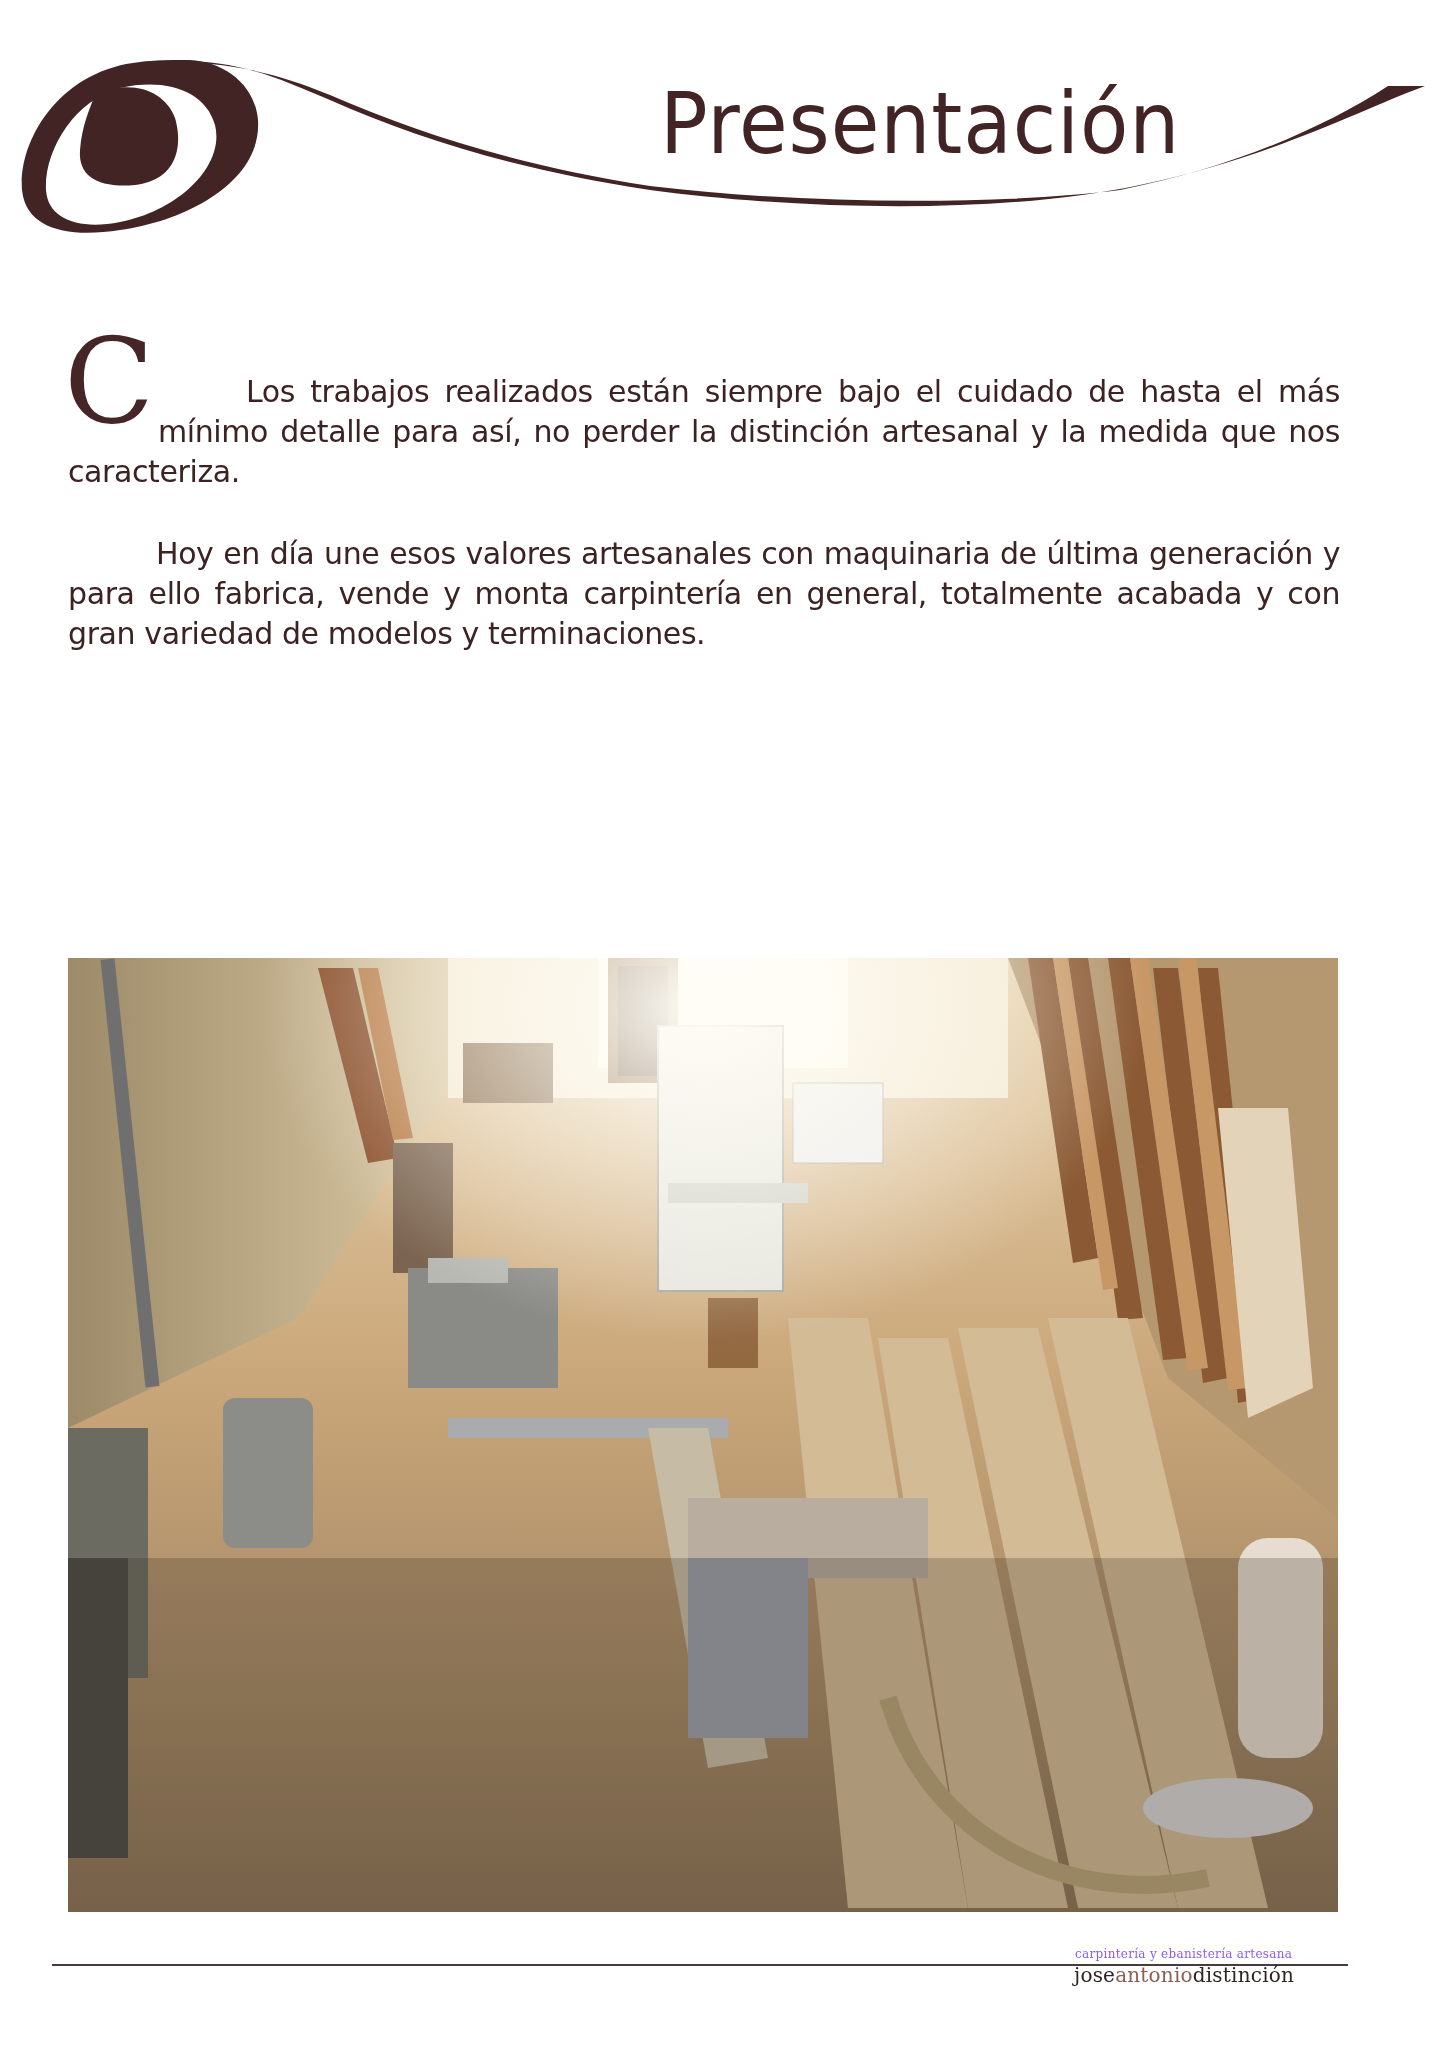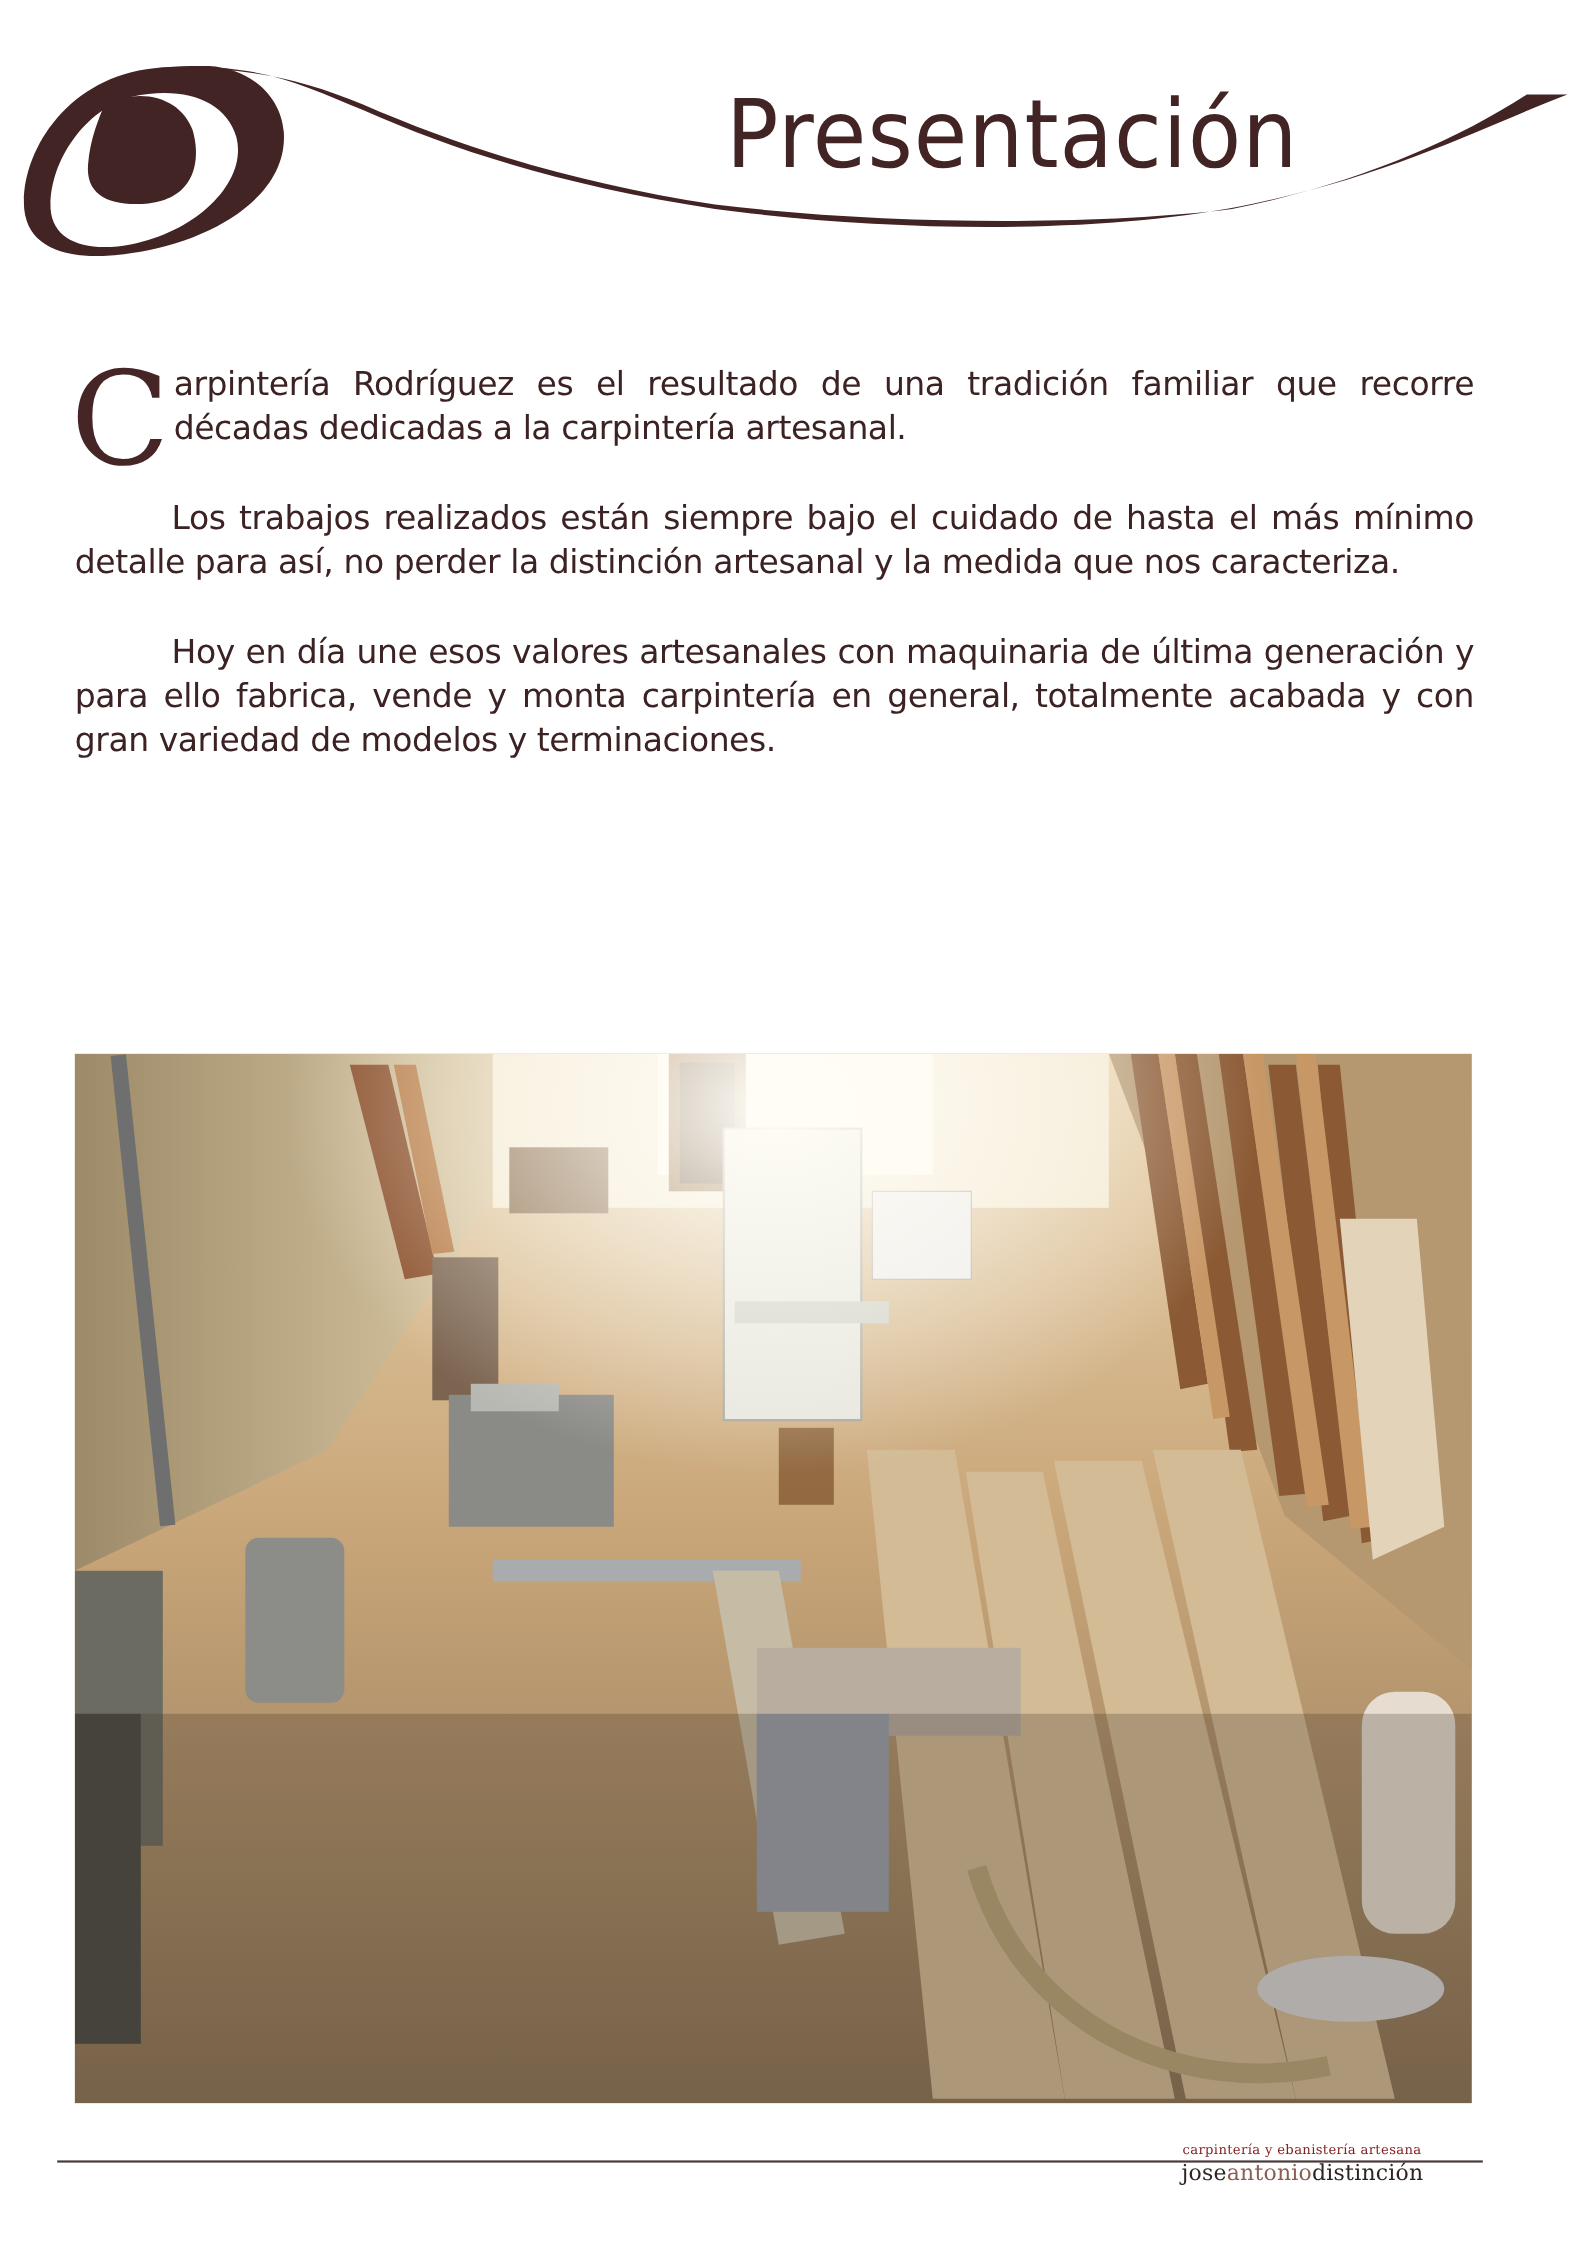--- a/index.html
+++ b/index.html
@@ -14,21 +14,21 @@
             color: #3c2222; font-family: "DejaVu Sans", sans-serif; letter-spacing: -0.4px; }
     .para.indent { text-indent: 88px; }
     .drop-cap { float: left; font-family: "DejaVu Serif", serif; font-size: 118px; line-height: 90px;
                 color: #462527; margin: 4px 4px -4px -4px; padding-top: 2px; }
     .first-para { padding-top: 40px; }
     .photo { position: absolute; left: 68px; top: 958px; width: 1270px; height: 954px; overflow: hidden;
              background: #b59a72; }
     .photo svg { width: 100%; height: 100%; display: block; }
     .footer-line { position: absolute; left: 52px; top: 1964px; width: 1296px; height: 2px; background: #4a3a3a; }
     .footer-tagline { position: absolute; left: 1075px; top: 1947px; font-family: "DejaVu Serif", serif;
-                      font-size: 12px; color: #7f1d1d; letter-spacing: 0.3px; }
+                      font-size: 12px; color: #8b5cf6; letter-spacing: 0.3px; }
     .footer-brand { position: absolute; left: 1074px; top: 1963px; font-family: "DejaVu Serif", serif;
                     font-size: 20px; color: #2f2424; letter-spacing: 0.2px; }
     .footer-brand .mid { color: #8a5e52; }
   </style>
 </head>
 <body>
 
 <svg class="header-svg" viewBox="0 0 1448 260" xmlns="http://www.w3.org/2000/svg">
   <g fill="#432425">
 
@@ -39,21 +39,21 @@
              M 110 118 C 130 112, 145 130, 140 160 C 138 175, 130 180, 115 178 C 102 176, 98 165, 100 145 C 102 132, 105 122, 110 118 Z"></path>
 
     <path d="M 140 62 C 230 55, 270 75, 330 100 C 420 140, 520 170, 650 190 C 800 210, 1000 215, 1140 185 C 1270 158, 1360 110, 1425 86 L 1388 86 C 1320 130, 1230 168, 1120 190 C 990 206, 800 204, 650 186 C 520 166, 420 134, 330 95 C 270 70, 220 60, 140 62 Z"></path>
   </g>
 </svg>
 
 <h1 class="page-title">Presentación</h1>
 
 <div class="body-text">
   <p class="para first-para">
-    <span class="drop-cap">C</span><span>arpintería Rodríguez es el resultado de una tradición familiar que recorre décadas dedicadas a la carpintería artesanal.</span>
+    <span class="drop-cap">C</span>
   </p>
   <p class="para indent">Los trabajos realizados están siempre bajo el cuidado de hasta el más mínimo detalle para así, no perder la distinción artesanal y la medida que nos caracteriza.</p>
   <p class="para indent">Hoy en día une esos valores artesanales con maquinaria de última generación y para ello fabrica, vende y monta carpintería en general, totalmente acabada y con gran variedad de modelos y terminaciones.</p>
 </div>
 
 <div class="photo">
   <svg viewBox="0 0 1270 954" preserveAspectRatio="none" xmlns="http://www.w3.org/2000/svg">
     <defs>
       <linearGradient id="floor" x1="0" y1="0" x2="0" y2="1">
         <stop offset="0" stop-color="#e9d3ae"></stop>

